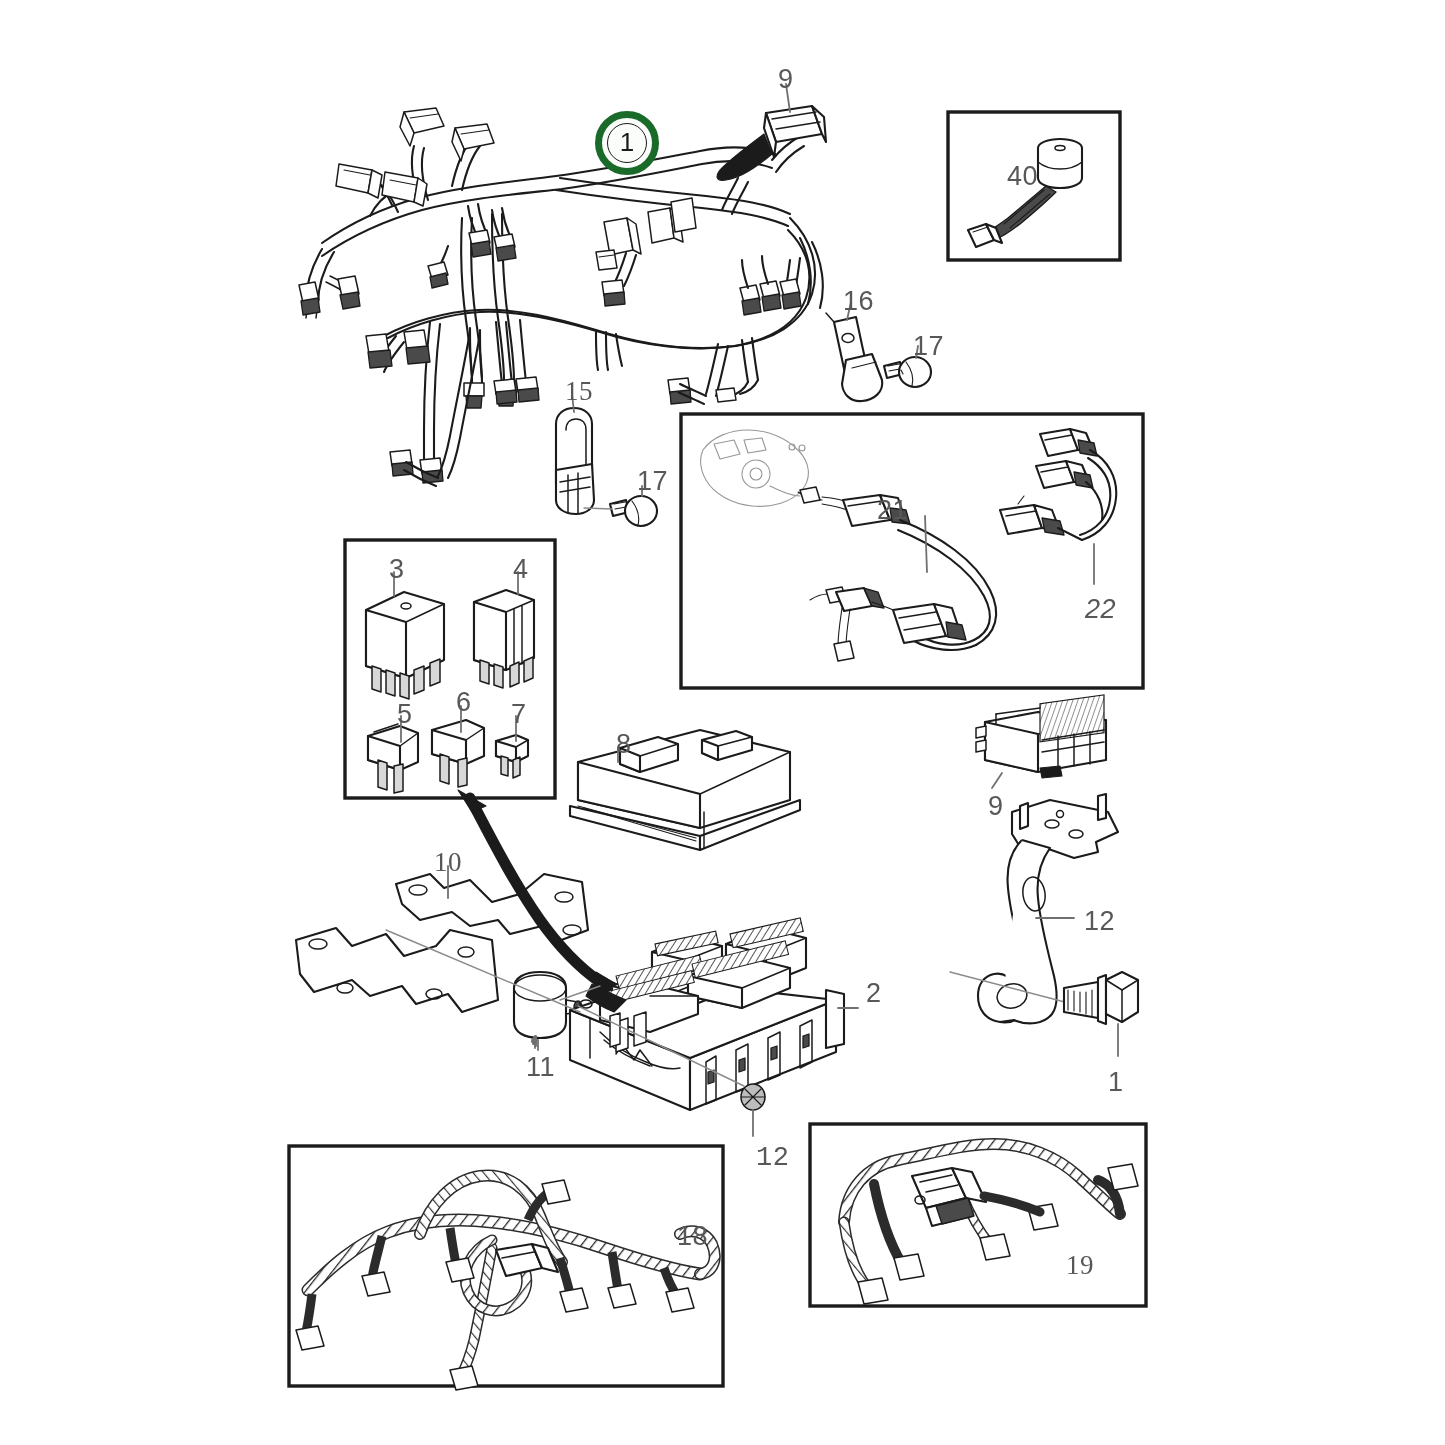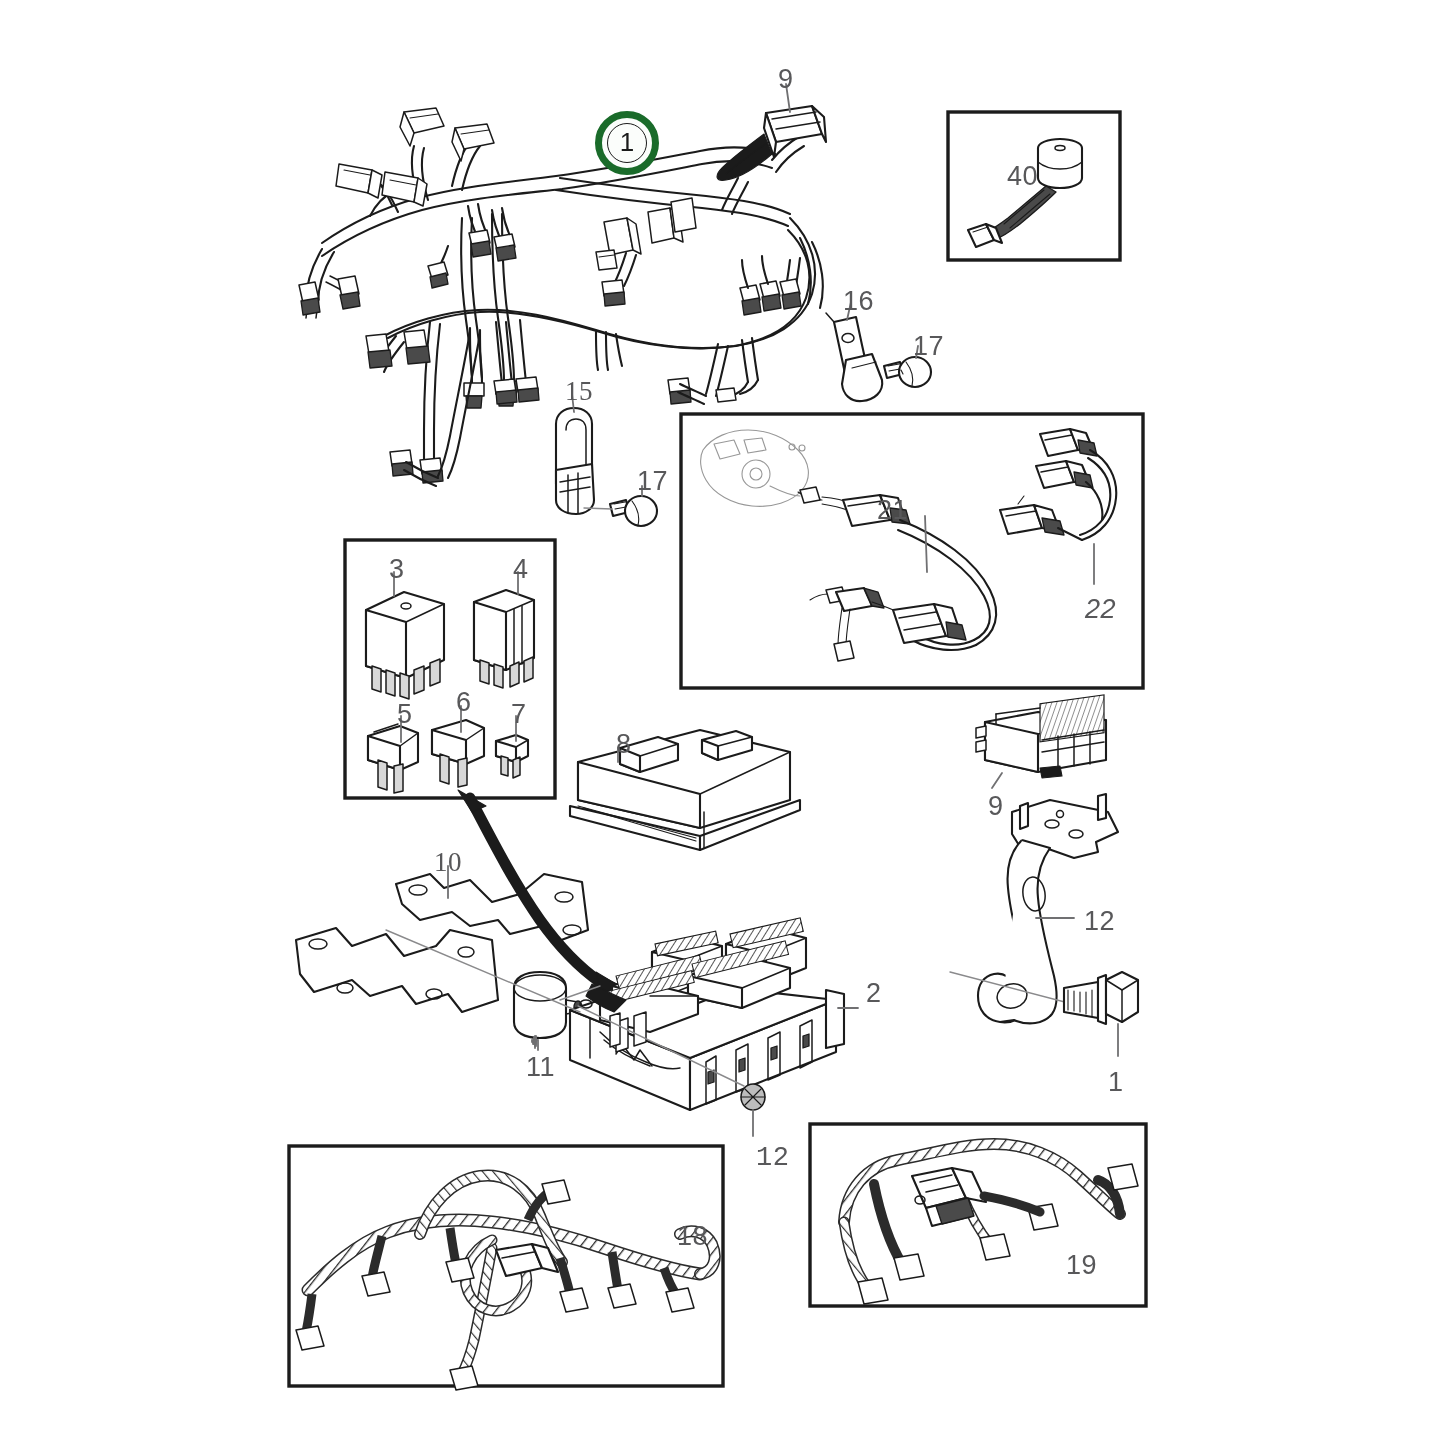--- a/index.html
+++ b/index.html
@@ -829,21 +829,21 @@
   <div class="callout-label" style="left:511px; top:701px;">7</div>
   <div class="callout-label" style="left:616px; top:731px;">8</div>
   <div class="callout-label" style="left:988px; top:793px;">9</div>
   <div class="callout-label" style="left:434px; top:849px;font-family:Liberation Serif, serif;">10</div>
   <div class="callout-label" style="left:1084px; top:908px;">12</div>
   <div class="callout-label" style="left:866px; top:980px;">2</div>
   <div class="callout-label" style="left:526px; top:1054px;">11</div>
   <div class="callout-label" style="left:1108px; top:1069px;">1</div>
   <div class="callout-label" style="left:756px; top:1145px;font-family:Liberation Mono, monospace;">12</div>
   <div class="callout-label" style="left:637px; top:1223px;margin-left:40px;">18</div>
-  <div class="callout-label" style="left:1066px; top:1252px;">19</div>
+  <div class="callout-label" style="left:1066px; top:1252px;font-family:Liberation Serif, serif;">19</div>
 
   <div class="highlight-badge" style="left:595px; top:111px;">
     <span class="ring-outer"></span>
     <span class="ring-inner"></span>
     <span class="badge-num">1</span>
   </div>
 
 </div>
 
 </body></html>

